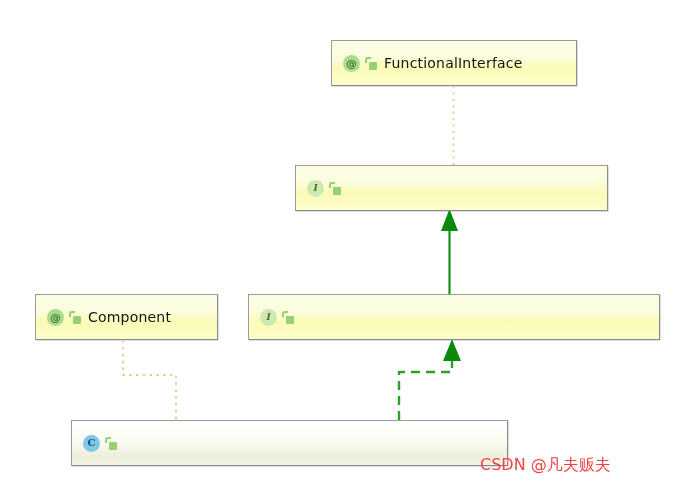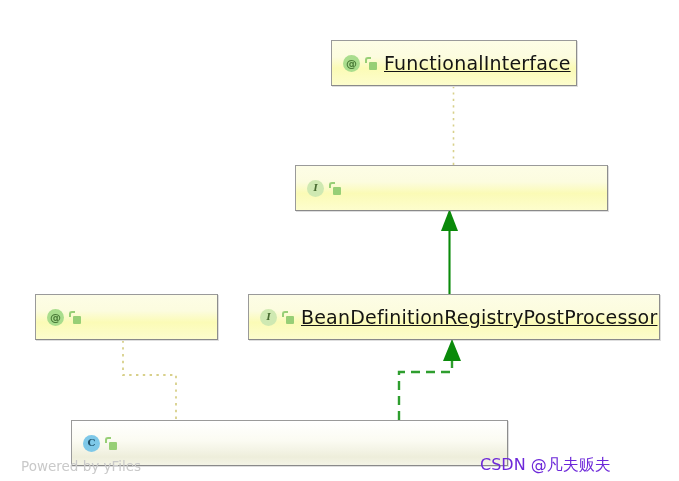--- a/index.html
+++ b/index.html
@@ -107,39 +107,38 @@
   .lock .body {
     position: absolute;
     left: 4px;
     top: 5px;
     width: 8px;
     height: 8px;
     background: #97cf76;
     border-radius: 1px;
   }
   .nlabel {
-    font-size: 19px;
+    font-size: 14px;
     letter-spacing: 0.2px;
     color: #141414;
     font-family: "DejaVu Sans", "Liberation Sans", sans-serif;
-    text-decoration: underline;
   }
   .nlabel.green {
     color: #2a7a2a;
   }
   .wm {
     position: absolute;
     z-index: 3;
     font-size: 13.5px;
     color: #c9c9c9;
     white-space: nowrap;
     font-family: "DejaVu Sans", "Liberation Sans", sans-serif;
   }
   #wm-yfiles { left: 21px; top: 458px; }
-  #wm-csdn  { left: 480px; top: 455px; font-size: 16px; color: #6d28d9; }
+  #wm-csdn  { left: 480px; top: 455px; font-size: 16px; color: #ef4444; }
 </style>
 </head>
 <body>
 
 <div id="canvas">
 
   <svg id="edges" viewBox="0 0 679 481" width="679" height="481" xmlns="http://www.w3.org/2000/svg">
 
     <path d="M 453.5 165 L 453.5 87" stroke="#d8d08a" stroke-width="1.6" fill="none" stroke-dasharray="2.2 4.2" stroke-linecap="butt"></path>
 
@@ -168,35 +167,34 @@
         <span class="body"></span>
     </span>
   </div>
 
   <div class="node annot" id="node-component" style="left:35px; top:294px; width:183px; height:46px;">
     <span class="badge at">@</span>
     <span class="lock">
       <span class="shackle"></span>
         <span class="body"></span>
     </span>
+    <span class="nlabel">Component</span>
   </div>
 
   <div class="node iface" id="node-bean-definition-registry-post-processor" style="left:248px; top:294px; width:412px; height:46px;">
     <span class="badge i">I</span>
     <span class="lock">
       <span class="shackle"></span>
         <span class="body"></span>
     </span>
-    <span class="nlabel">BeanDefinitionRegistryPostProcessor</span>
   </div>
 
   <div class="node cls" id="node-my-bean-definition-registry-post-processor" style="left:71px; top:420px; width:437px; height:46px;">
     <span class="badge c">C</span>
     <span class="lock">
       <span class="shackle"></span>
         <span class="body"></span>
     </span>
   </div>
 
-  <div class="wm" id="wm-yfiles">Powered by yFiles</div>
   <div class="wm" id="wm-csdn">CSDN @凡夫贩夫</div>
 
 </div>
 
 </body></html>

